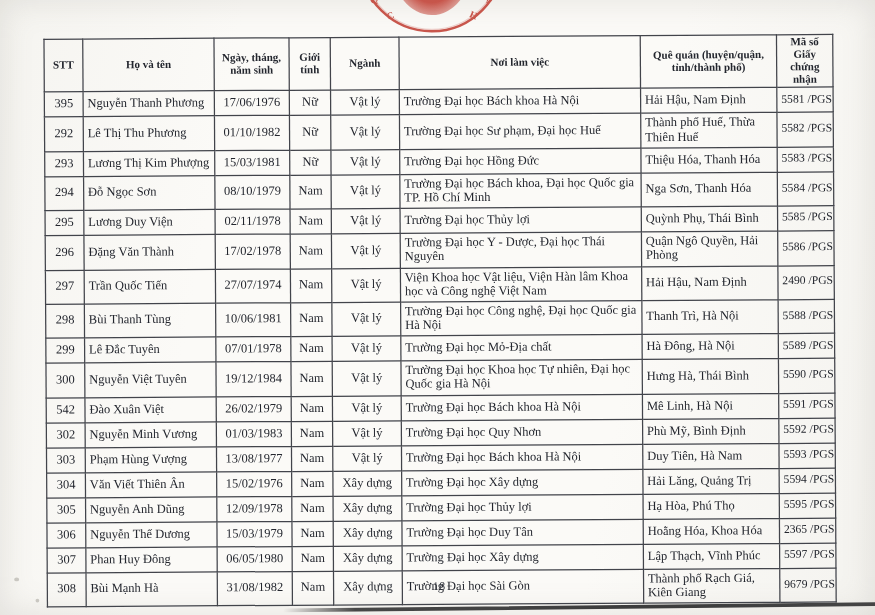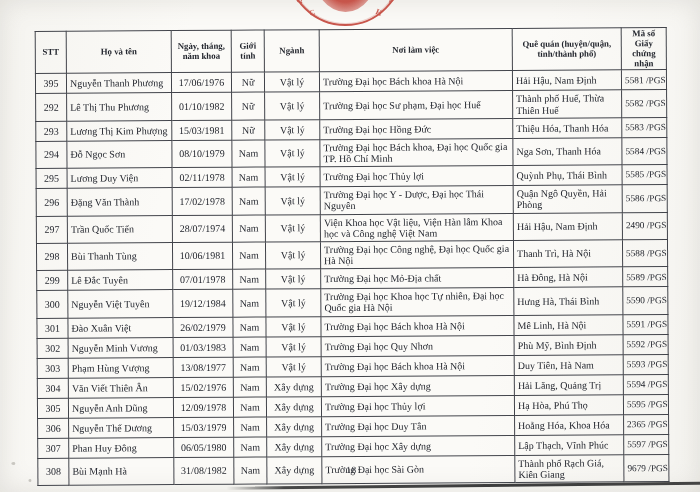--- a/index.html
+++ b/index.html
@@ -95,21 +95,21 @@
           <col style="width: 33px;">
           <col style="width: 55px;">
           <col style="width: 193px;">
           <col style="width: 109px;">
           <col style="width: 45px;">
         </colgroup>
       <thead>
         <tr>
             <th>STT</th>
             <th>Họ và tên</th>
-            <th>Ngày, tháng, năm khoa</th>
+            <th>Ngày, tháng, năm sinh</th>
             <th>Giới tính</th>
             <th>Ngành</th>
             <th>Nơi làm việc</th>
             <th>Quê quán (huyện/quận, tỉnh/thành phố)</th>
             <th>Mã số Giấy chứng nhận</th>
           </tr>
       </thead>
       <tbody>
           <tr>
             <td class="ta-c nowrap">395</td>
@@ -167,21 +167,21 @@
             <td class="ta-c nowrap">17/02/1978</td>
             <td class="ta-c nowrap">Nam</td>
             <td class="ta-c nowrap">Vật lý</td>
             <td class="ta-l">Trường Đại học Y - Dược, Đại học Thái Nguyên</td>
             <td class="ta-l">Quận Ngô Quyền, Hải Phòng</td>
             <td class="code-cell">5586 /PGS</td>
           </tr>
           <tr>
             <td class="ta-c nowrap">297</td>
             <td class="ta-l nowrap">Trần Quốc Tiến</td>
-            <td class="ta-c nowrap">28/07/1974</td>
+            <td class="ta-c nowrap">27/07/1974</td>
             <td class="ta-c nowrap">Nam</td>
             <td class="ta-c nowrap">Vật lý</td>
             <td class="ta-l">Viện Khoa học Vật liệu, Viện Hàn lâm Khoa học và Công nghệ Việt Nam</td>
             <td class="ta-l">Hải Hậu, Nam Định</td>
             <td class="code-cell">2490 /PGS</td>
           </tr>
           <tr>
             <td class="ta-c nowrap">298</td>
             <td class="ta-l nowrap">Bùi Thanh Tùng</td>
             <td class="ta-c nowrap">10/06/1981</td>
@@ -205,21 +205,21 @@
             <td class="ta-c nowrap">300</td>
             <td class="ta-l nowrap">Nguyễn Việt Tuyên</td>
             <td class="ta-c nowrap">19/12/1984</td>
             <td class="ta-c nowrap">Nam</td>
             <td class="ta-c nowrap">Vật lý</td>
             <td class="ta-l">Trường Đại học Khoa học Tự nhiên, Đại học Quốc gia Hà Nội</td>
             <td class="ta-l">Hưng Hà, Thái Bình</td>
             <td class="code-cell">5590 /PGS</td>
           </tr>
           <tr>
-            <td class="ta-c nowrap">301</td>
+            <td class="ta-c nowrap">542</td>
             <td class="ta-l nowrap">Đào Xuân Việt</td>
             <td class="ta-c nowrap">26/02/1979</td>
             <td class="ta-c nowrap">Nam</td>
             <td class="ta-c nowrap">Vật lý</td>
             <td class="ta-l">Trường Đại học Bách khoa Hà Nội</td>
             <td class="ta-l">Mê Linh, Hà Nội</td>
             <td class="code-cell">5591 /PGS</td>
           </tr>
           <tr>
             <td class="ta-c nowrap">302</td>

